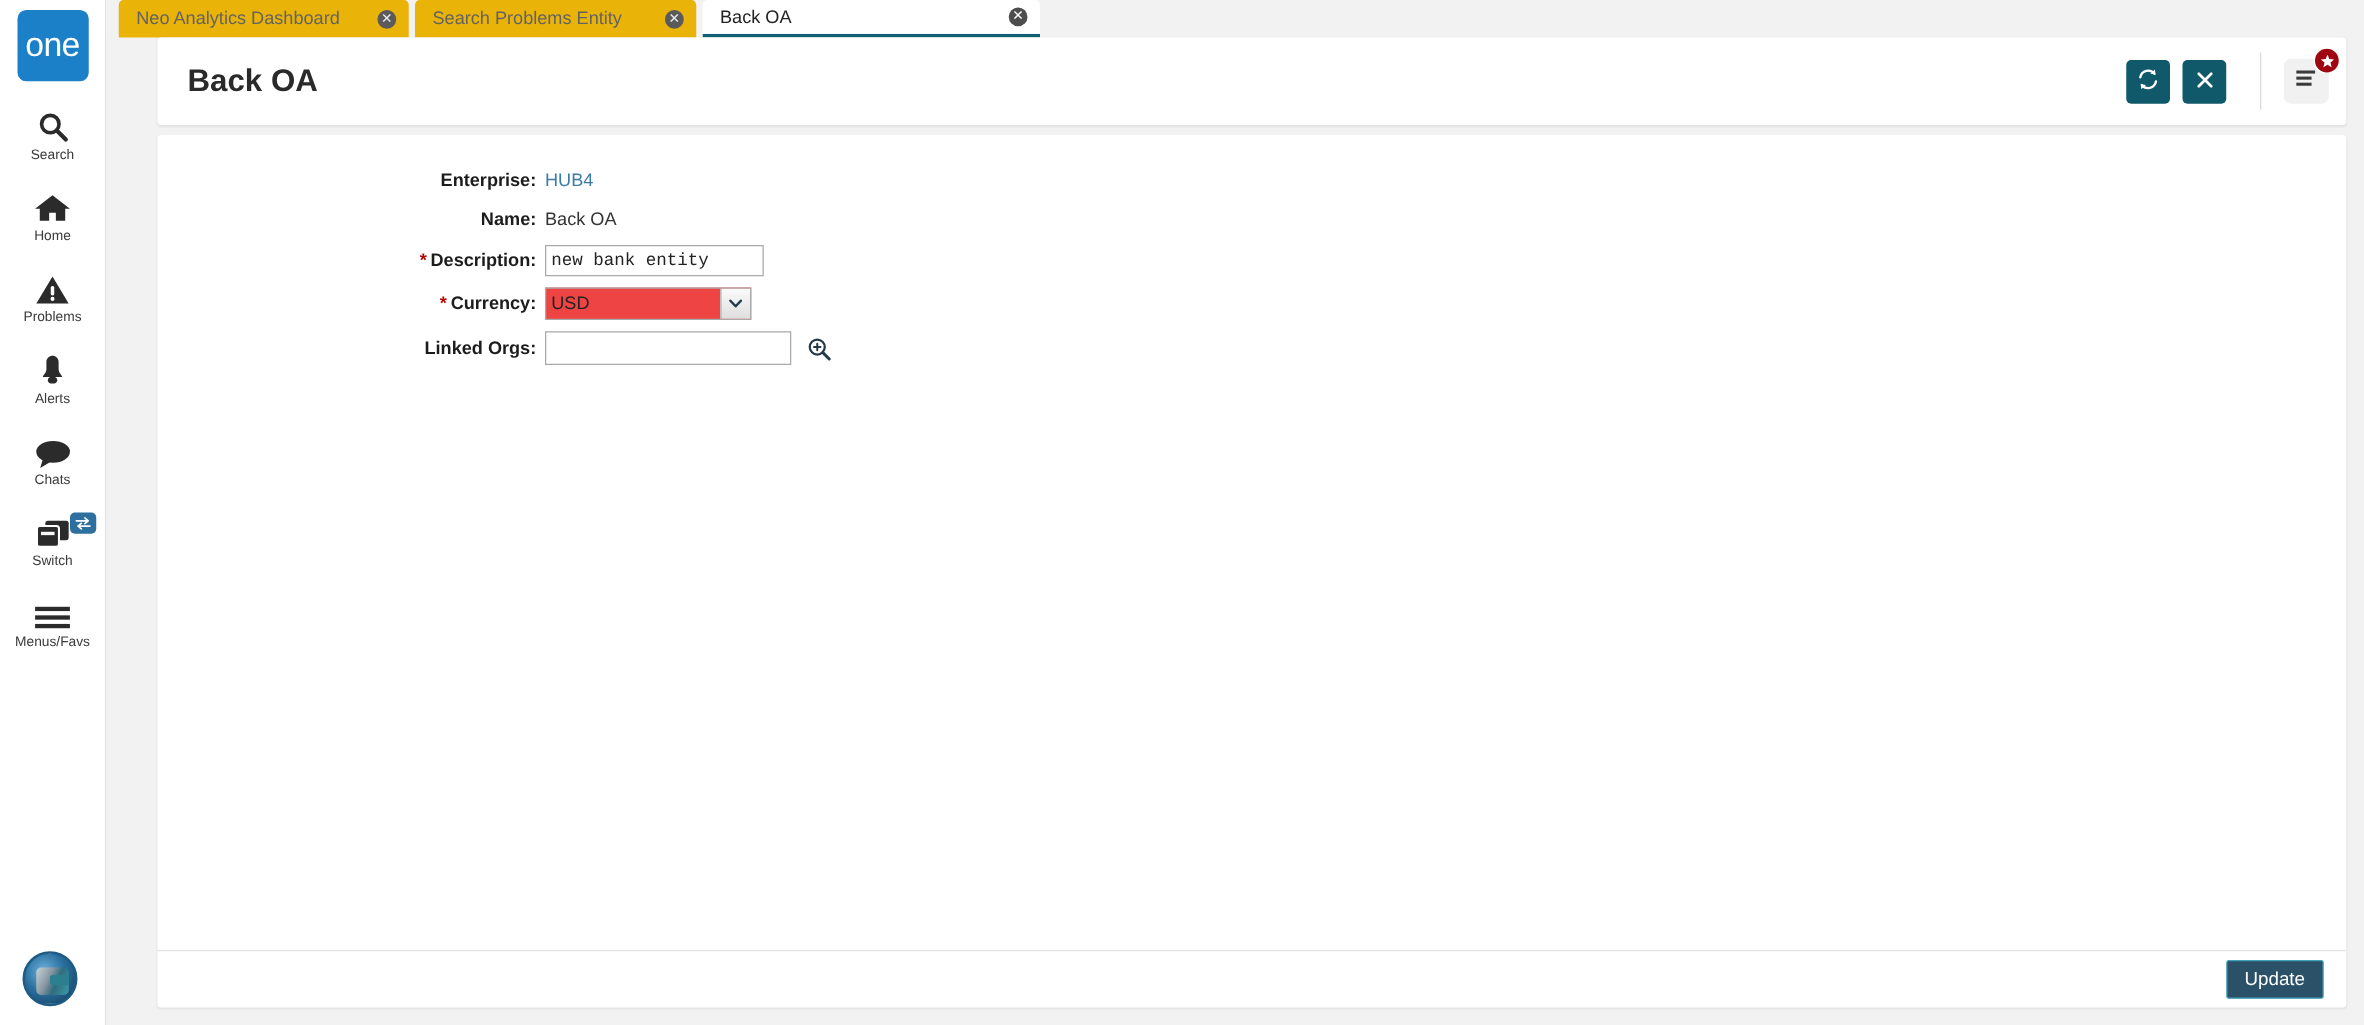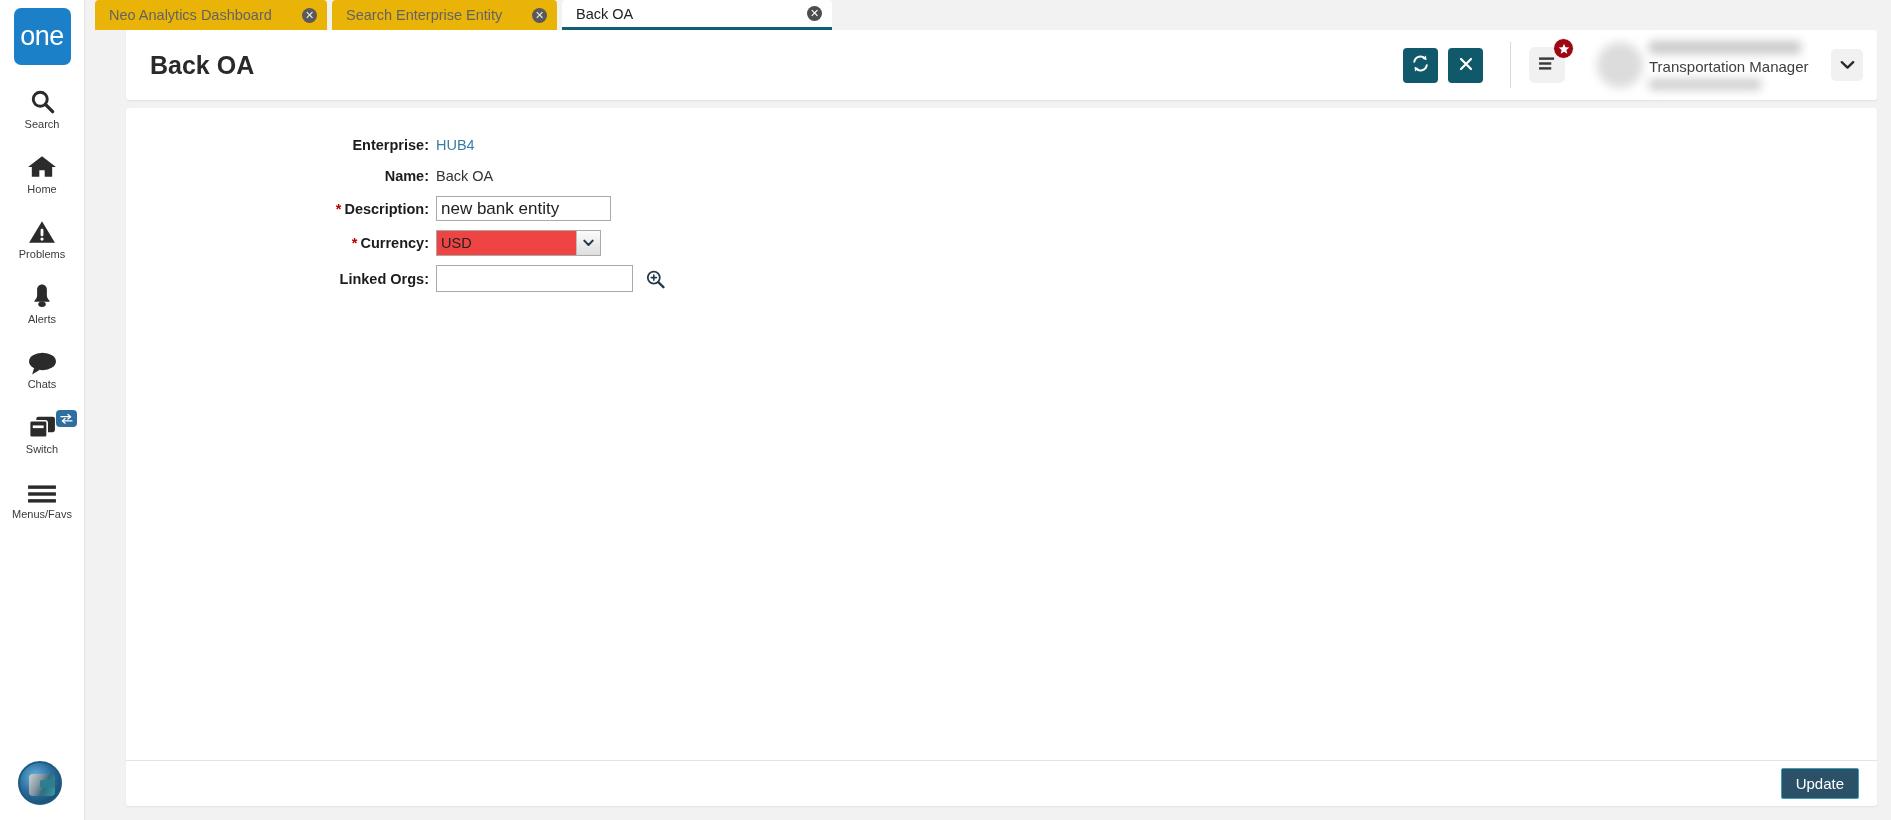--- a/index.html
+++ b/index.html
@@ -150,22 +150,22 @@
   .flabel {
     width: 310px; text-align: right; padding-right: 7px;
     font-size: 14.5px; font-weight: bold; color: #1c1c1c;
     font-family: "Liberation Sans", sans-serif;
   }
   .req { color: #b80000; font-weight: bold; margin-right: 3px; }
   .fvalue { font-size: 14.5px; color: #333; }
   .fvalue.link { color: #3a7ca5; cursor: pointer; }
   .tinput {
     width: 175px; height: 25px; border: 1px solid #a9a9a9;
-    font-size: 17px; padding: 0 4px; color: #222;
-    font-family: Liberation Sans, sans-serif; background: #fff;
+    font-size: 14px; padding: 0 4px; color: #222;
+    font-family: Liberation Mono, monospace; background: #fff;
   }
   .selwrap { position: relative; width: 165px; height: 26px; }
   .tselect {
     width: 165px; height: 26px; border: 1px solid #a9a9a9;
     font-size: 14.5px; padding: 0 26px 0 4px; color: #222; background: #ef4444;
     font-family: "Liberation Sans", sans-serif;
     -webkit-appearance: none; appearance: none;
   }
   .selarrow {
     position: absolute; right: 1px; top: 1px; width: 24px; height: 24px;
@@ -285,21 +285,21 @@
       <div class="rb2"></div>
     </div>
   </div>
 
   <div class="tabbar">
     <div class="tab" style="left:10px;width:232px;">
       <span class="tlabel">Neo Analytics Dashboard</span>
       <span class="tclose">✕</span>
     </div>
     <div class="tab" style="left:247px;width:225px;">
-      <span class="tlabel">Search Enterprise Entity</span>
+      <span class="tlabel">Search Problems Entity</span>
       <span class="tclose">✕</span>
     </div>
     <div class="tab active" style="left:477px;width:270px;">
       <span class="tlabel">Back OA</span>
       <span class="tclose">✕</span>
     </div>
   </div>
 
   <div class="headerpanel">
     <div class="page-title">Back OA</div>
@@ -335,35 +335,20 @@
             <rect x="1" y="11.9" width="13" height="2.6" fill="#3a3a3a"></rect>
           </svg>
         </span>
         <span class="star-badge">
           <svg width="12" height="12" viewBox="0 0 12 12">
             <path d="M6 0.7 L7.5 4.2 L11.3 4.5 L8.4 7 L9.3 10.8 L6 8.7 L2.7 10.8 L3.6 7 L0.7 4.5 L4.5 4.2 Z" fill="#fff"></path>
           </svg>
         </span>
       </div>
 
-      <div class="user-block">
-        <div class="user-avatar"></div>
-        <div class="user-text">
-          <div class="user-name-blur"></div>
-          <div class="user-role">Transportation Manager</div>
-          <div class="user-sub-blur"></div>
-        </div>
-        <div class="caretbtn">
-          <span>
-            <svg width="15" height="10" viewBox="0 0 15 10">
-              <path d="M1.8 2.2 L7.5 7.6 L13.2 2.2" fill="none" stroke="#2b2b2b" stroke-width="2.4" stroke-linecap="round" stroke-linejoin="round"></path>
-            </svg>
-          </span>
-        </div>
-      </div>
     </div>
   </div>
 
   <div class="content">
 
     <div class="form">
 
       <div class="frow">
         <div class="flabel">Enterprise:</div>
         <div class="fvalue link">HUB4</div>

